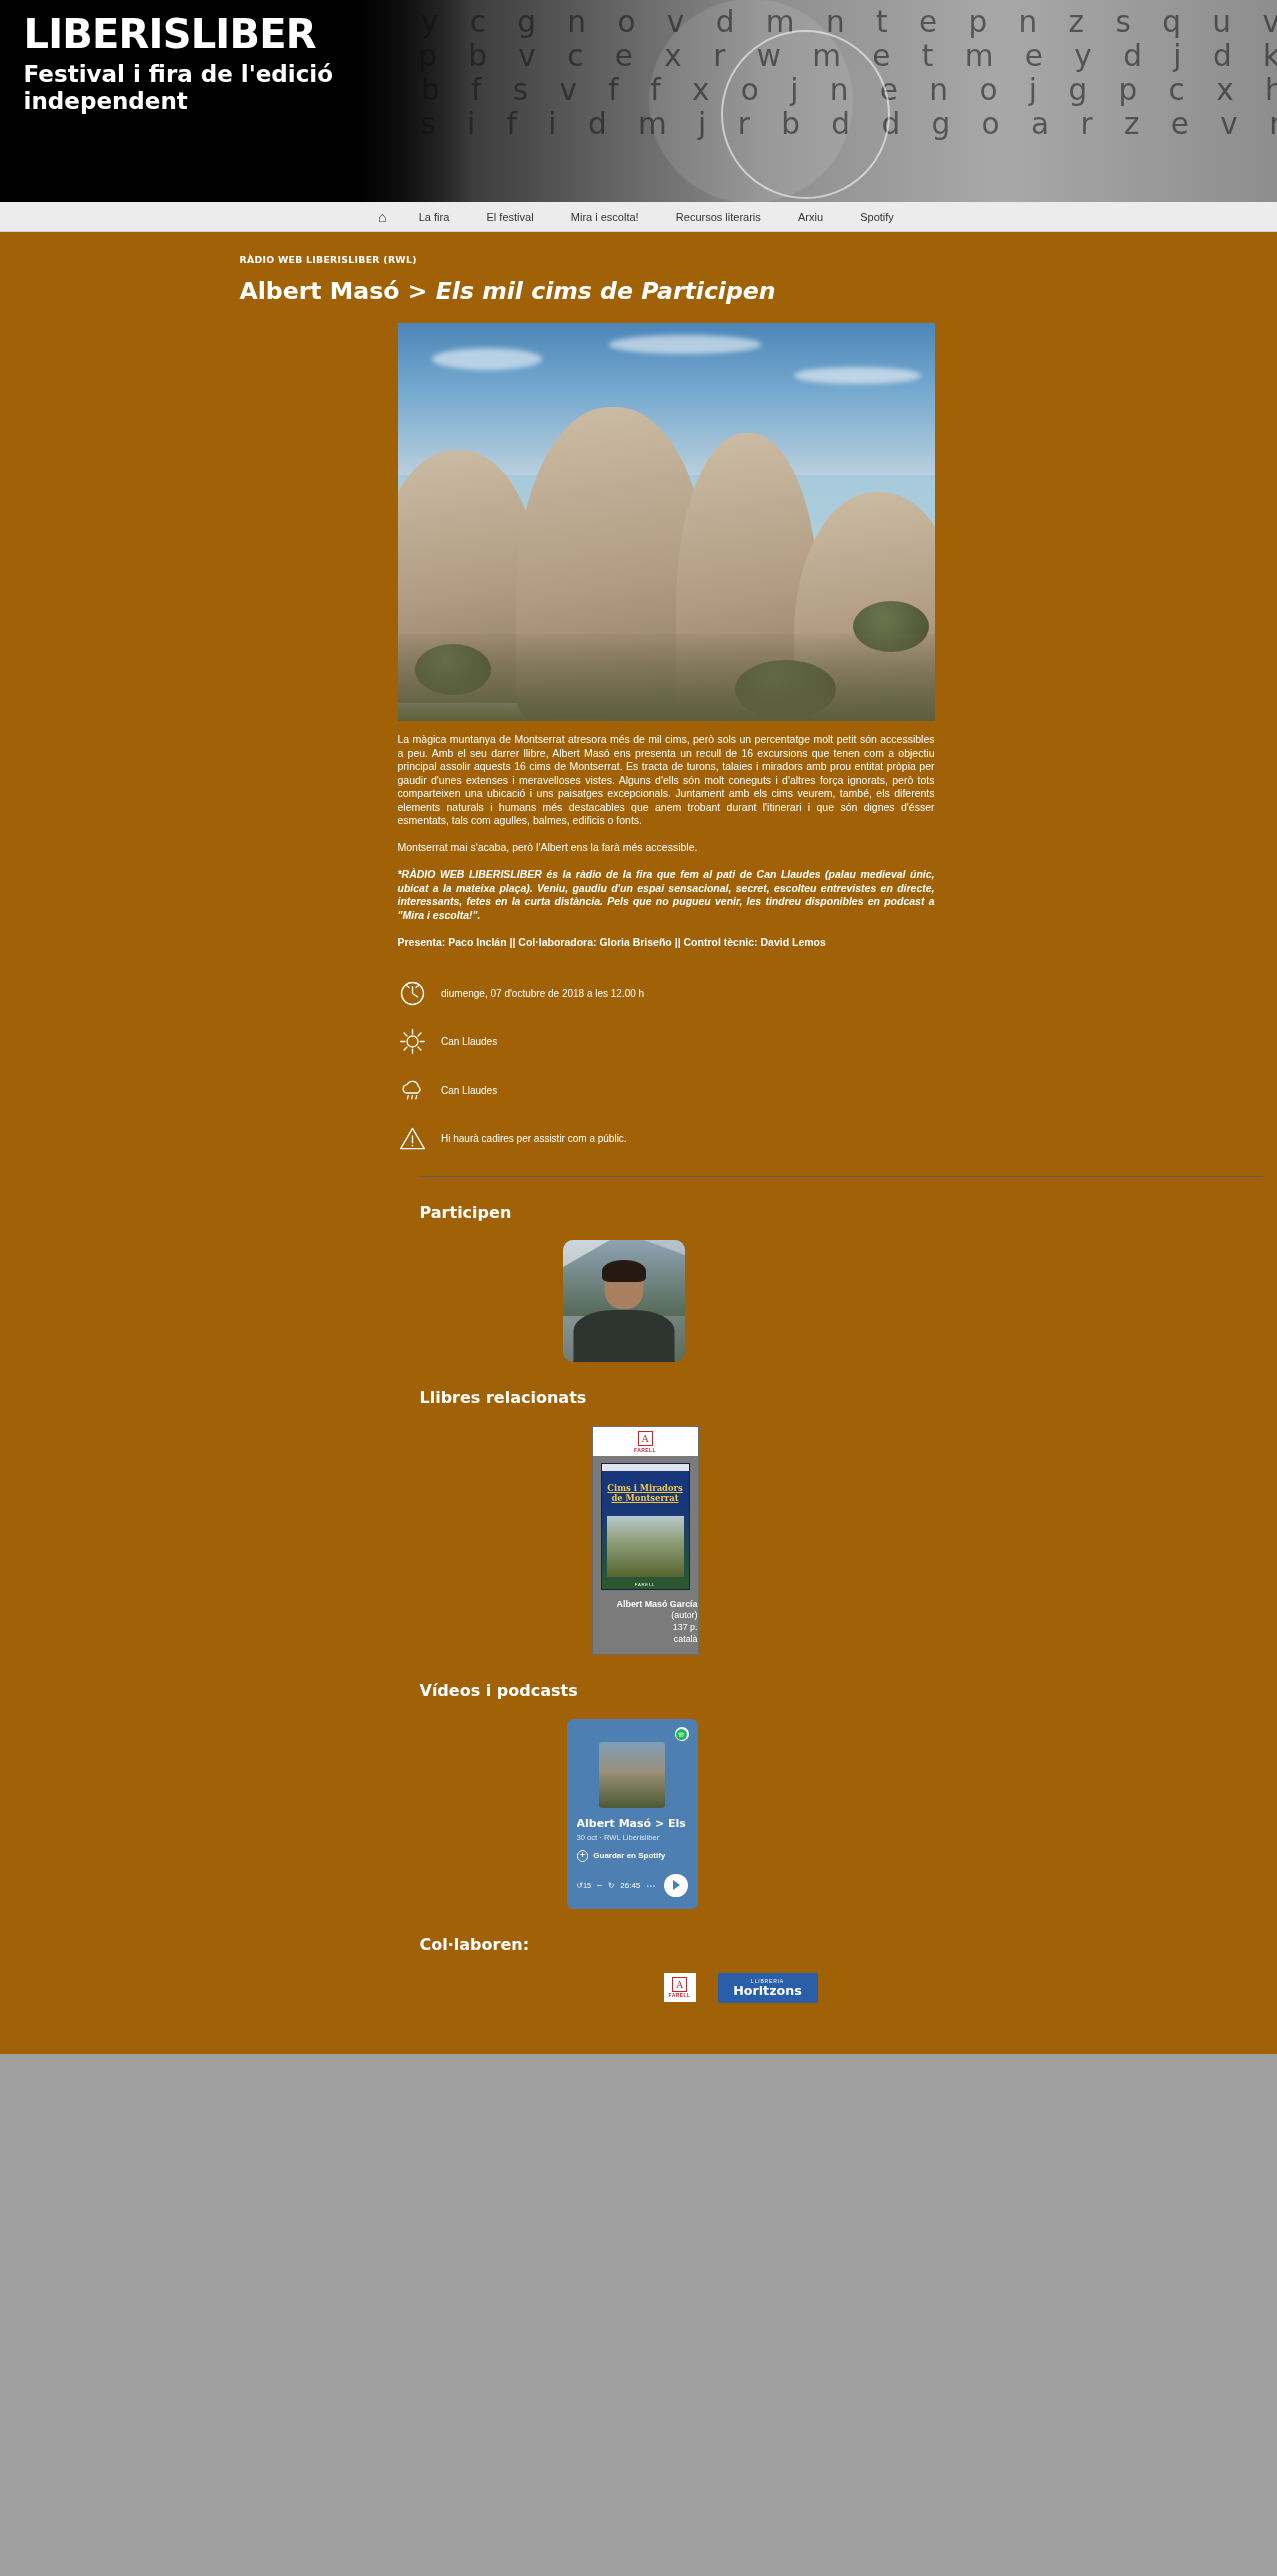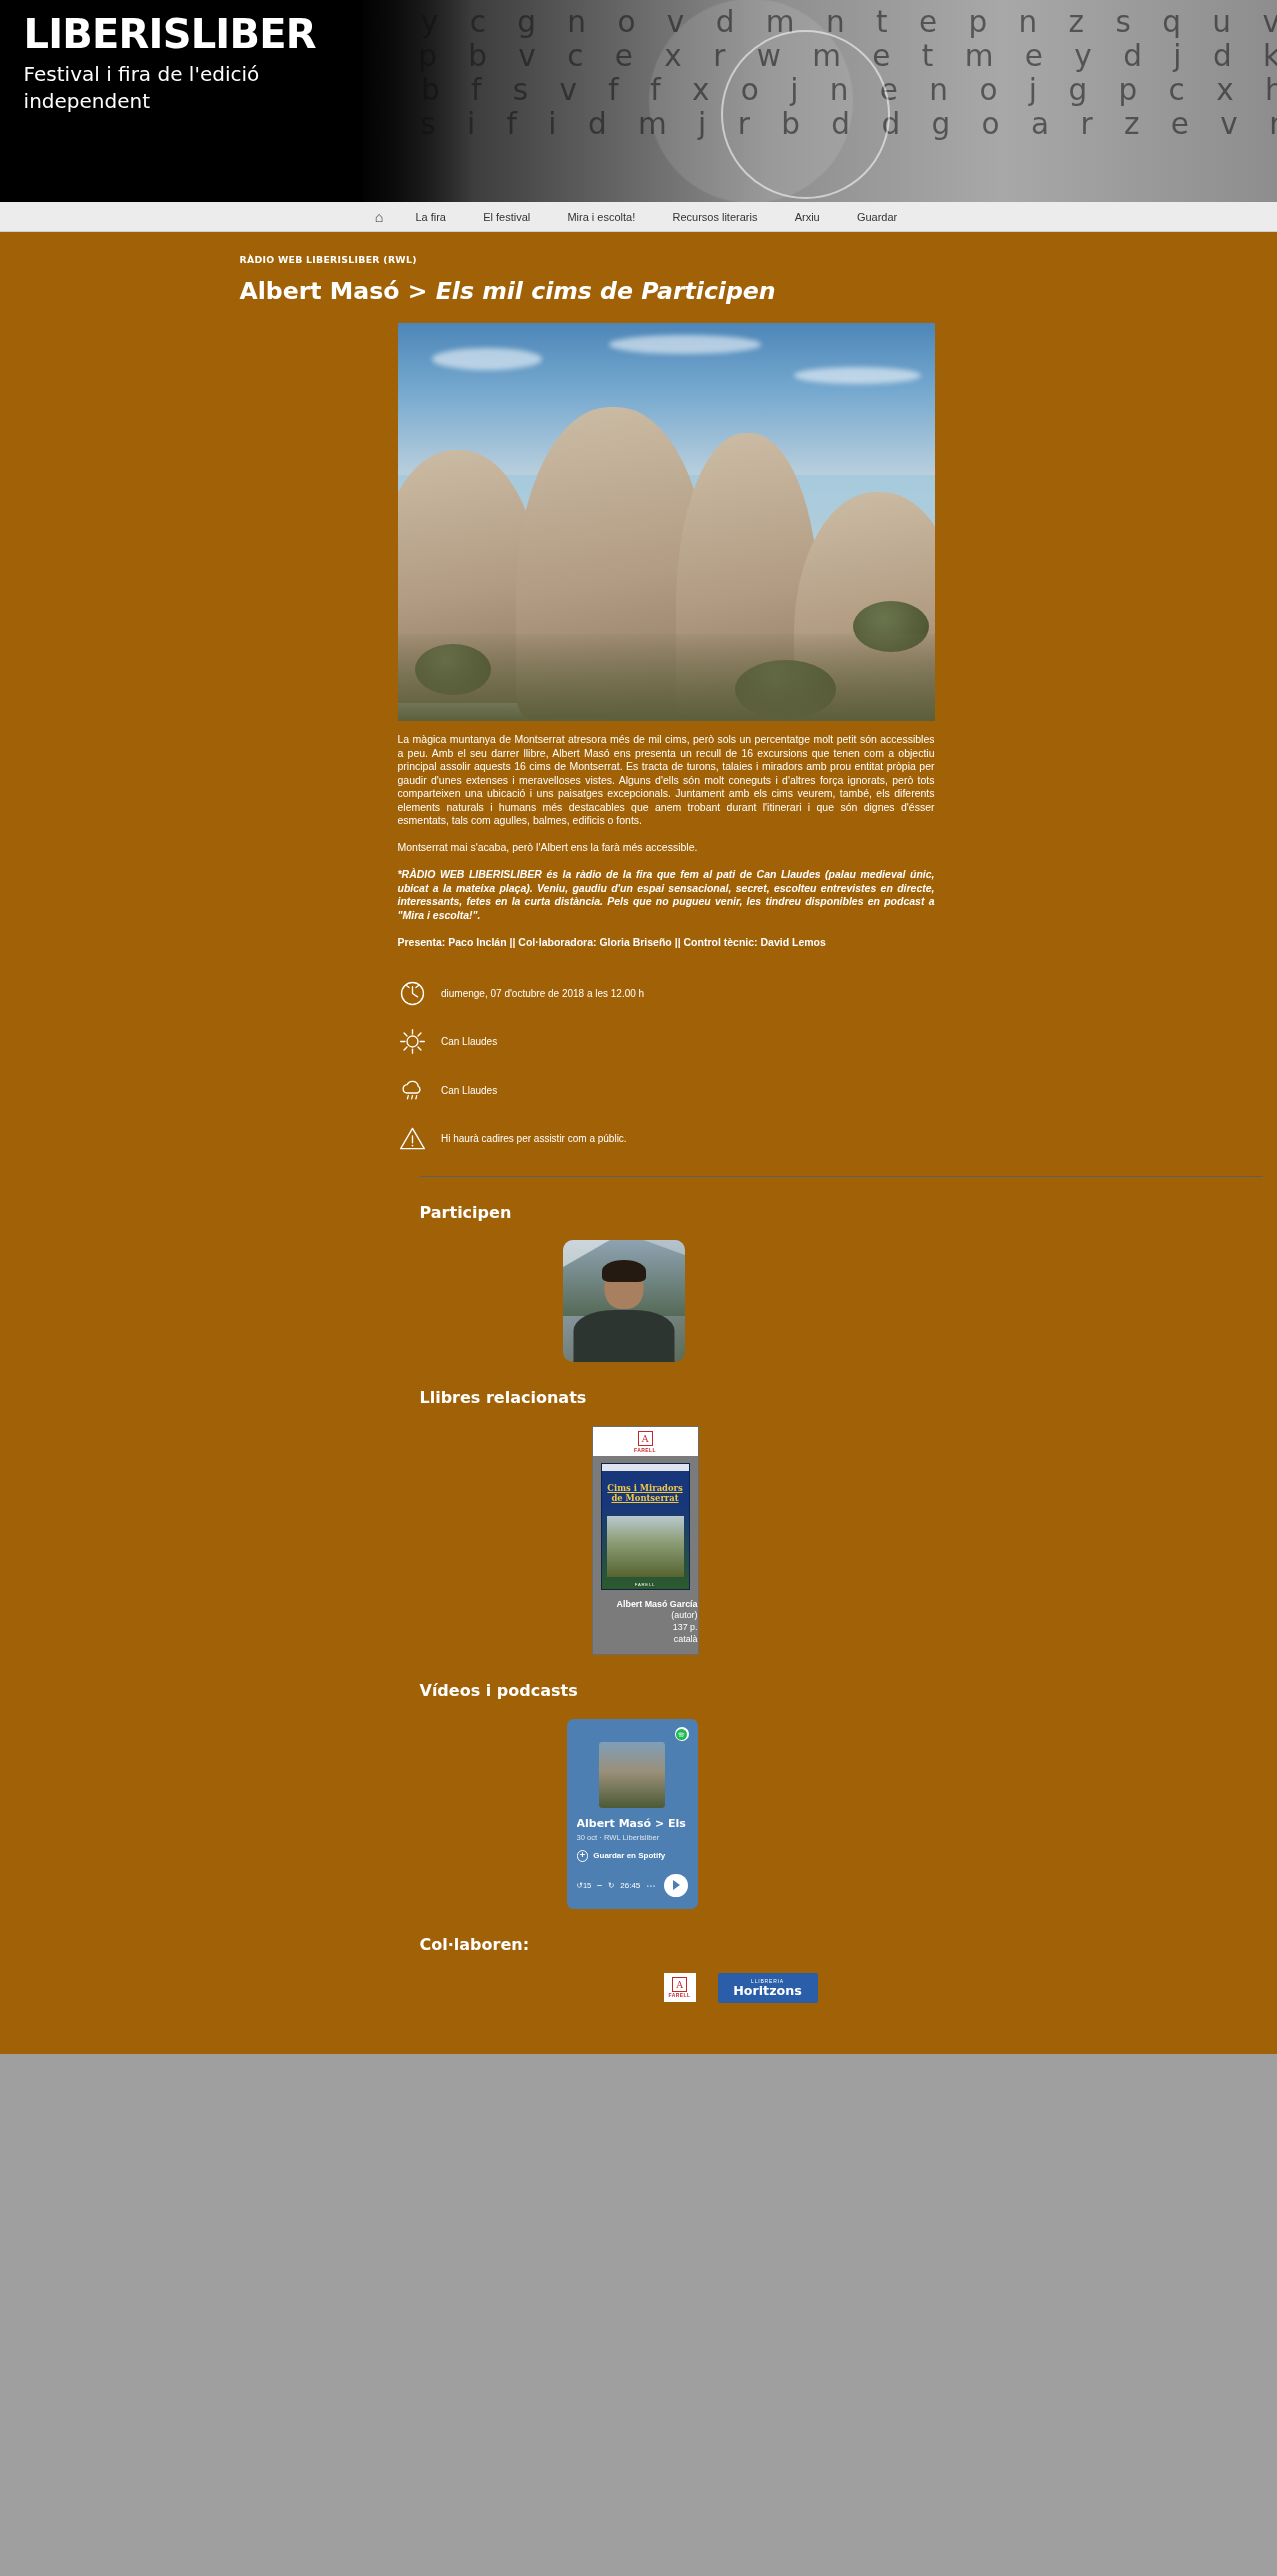--- a/index.html
+++ b/index.html
@@ -60,22 +60,22 @@
   .brand-logo {
     font-family: "DejaVu Sans", sans-serif;
     font-weight: bold;
     font-size: 40px;
     letter-spacing: -0.8px;
     line-height: 44px;
     color: #fff;
   }
   .brand-tagline {
     font-family: "DejaVu Sans", sans-serif;
-    font-weight: normal;
-    font-size: 20px;
+    font-weight: bold;
+    font-size: 23px;
     line-height: 27px;
     margin-top: 5px;
     color: #fff;
     max-width: 321px;
   }
   .brand-date {
     font-family: "DejaVu Sans", sans-serif;
     font-weight: bold;
     font-size: 13.5px;
     margin-top: 8.4px;
@@ -451,21 +451,21 @@
   </div>
 </div>
 
 <nav class="nav">
   <a class="nav-item nav-home">⌂</a>
   <a class="nav-item">La fira</a>
   <a class="nav-item">El festival</a>
   <a class="nav-item">Mira i escolta!</a>
   <a class="nav-item">Recursos literaris</a>
   <a class="nav-item">Arxiu</a>
-  <a class="nav-item">Guardar</a>
+  <a class="nav-item">Spotify</a>
 </nav>
 
 <div class="page">
   <div class="content">
 
     <div class="kicker">RÀDIO WEB LIBERISLIBER (RWL)</div>
 
     <h1 class="title">
       <span>Albert Masó &gt; </span><em>Els mil cims de Participen</em>
     </h1>

